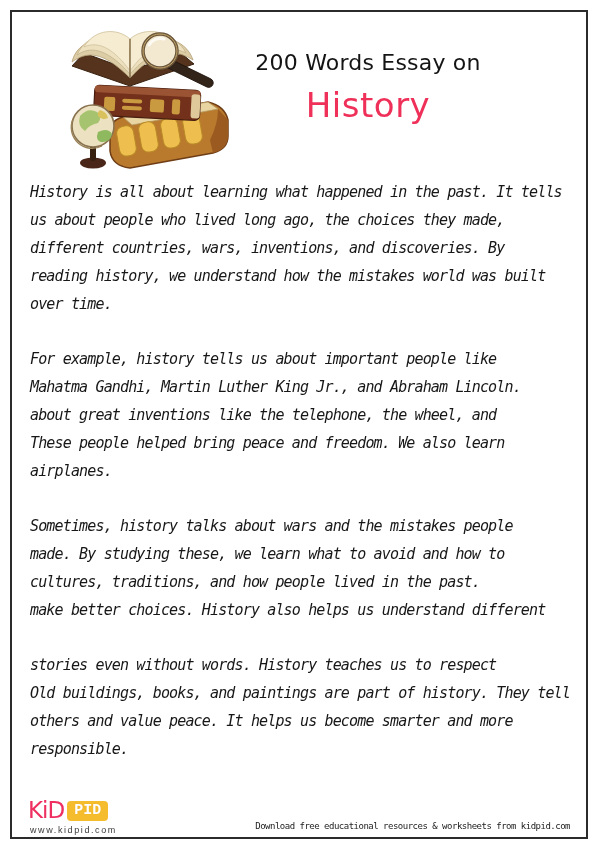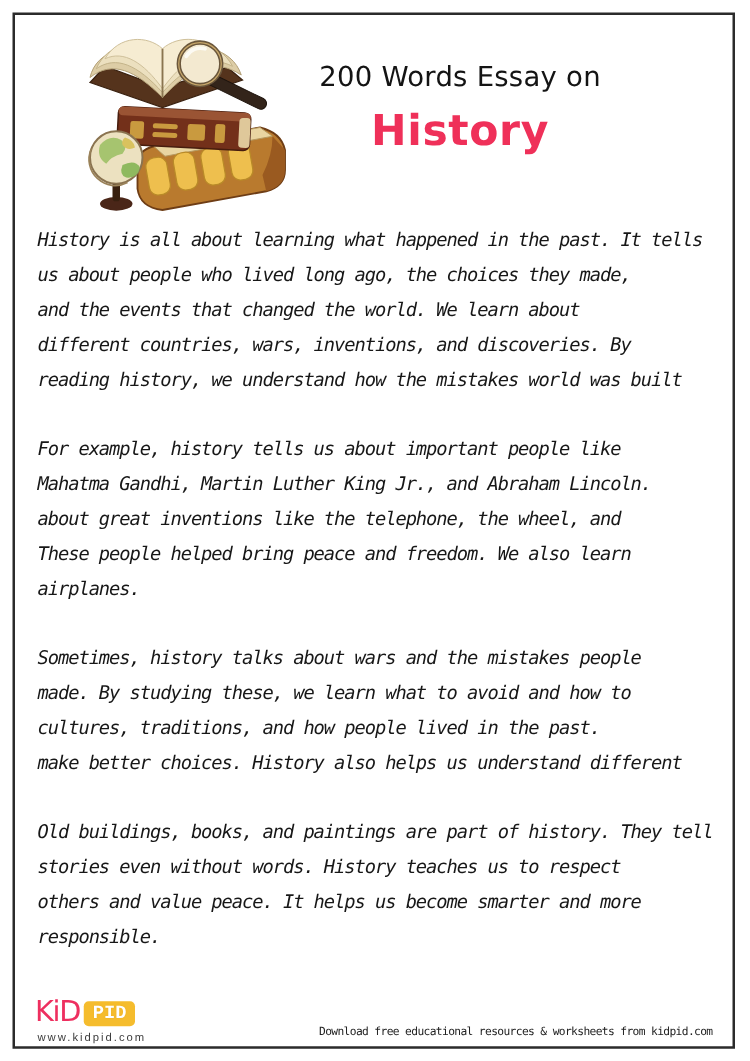--- a/index.html
+++ b/index.html
@@ -33,21 +33,21 @@
     font-family: "DejaVu Sans", sans-serif;
     font-size: 22px;
     font-weight: 500;
     color: #141414;
     letter-spacing: 0.2px;
   }
   .header-title {
     margin-top: 10px;
     font-family: "DejaVu Sans", sans-serif;
     font-size: 34px;
-    font-weight: bold;
+    font-weight: normal;
     color: #ef3059;
     letter-spacing: 0.5px;
   }
   .essay {
     position: absolute;
     left: 30px; top: 178px;
     width: 546px;
     font-family: "DejaVu Sans Mono", monospace;
     font-size: 15px;
     letter-spacing: -0.85px;
@@ -165,40 +165,40 @@
 
   <div class="header">
     <div class="header-subtitle">200 Words Essay on</div>
     <div class="header-title">History</div>
   </div>
 
   <div class="essay">
       <div class="essay-paragraph">
         <div class="essay-line">History is all about learning what happened in the past. It tells</div>
         <div class="essay-line">us about people who lived long ago, the choices they made,</div>
-        <div class="essay-line">and the events that changed the world. We learn about</div>
         <div class="essay-line">different countries, wars, inventions, and discoveries. By</div>
         <div class="essay-line">reading history, we understand how the mistakes world was built</div>
+        <div class="essay-line">over time.</div>
       </div>
       <div class="essay-paragraph">
         <div class="essay-line">For example, history tells us about important people like</div>
         <div class="essay-line">Mahatma Gandhi, Martin Luther King Jr., and Abraham Lincoln.</div>
         <div class="essay-line">about great inventions like the telephone, the wheel, and</div>
         <div class="essay-line">These people helped bring peace and freedom. We also learn</div>
         <div class="essay-line">airplanes.</div>
       </div>
       <div class="essay-paragraph">
         <div class="essay-line">Sometimes, history talks about wars and the mistakes people</div>
         <div class="essay-line">made. By studying these, we learn what to avoid and how to</div>
         <div class="essay-line">cultures, traditions, and how people lived in the past.</div>
         <div class="essay-line">make better choices. History also helps us understand different</div>
       </div>
       <div class="essay-paragraph">
+        <div class="essay-line">stories even without words. History teaches us to respect</div>
         <div class="essay-line">Old buildings, books, and paintings are part of history. They tell</div>
-        <div class="essay-line">stories even without words. History teaches us to respect</div>
         <div class="essay-line">others and value peace. It helps us become smarter and more</div>
         <div class="essay-line">responsible.</div>
       </div>
     </div>
 
   <div class="footer-logo">
     <span class="logo-kid">KiD</span>
     <span class="logo-pid">PID</span>
   </div>
   <div class="footer-url">www.kidpid.com</div>

